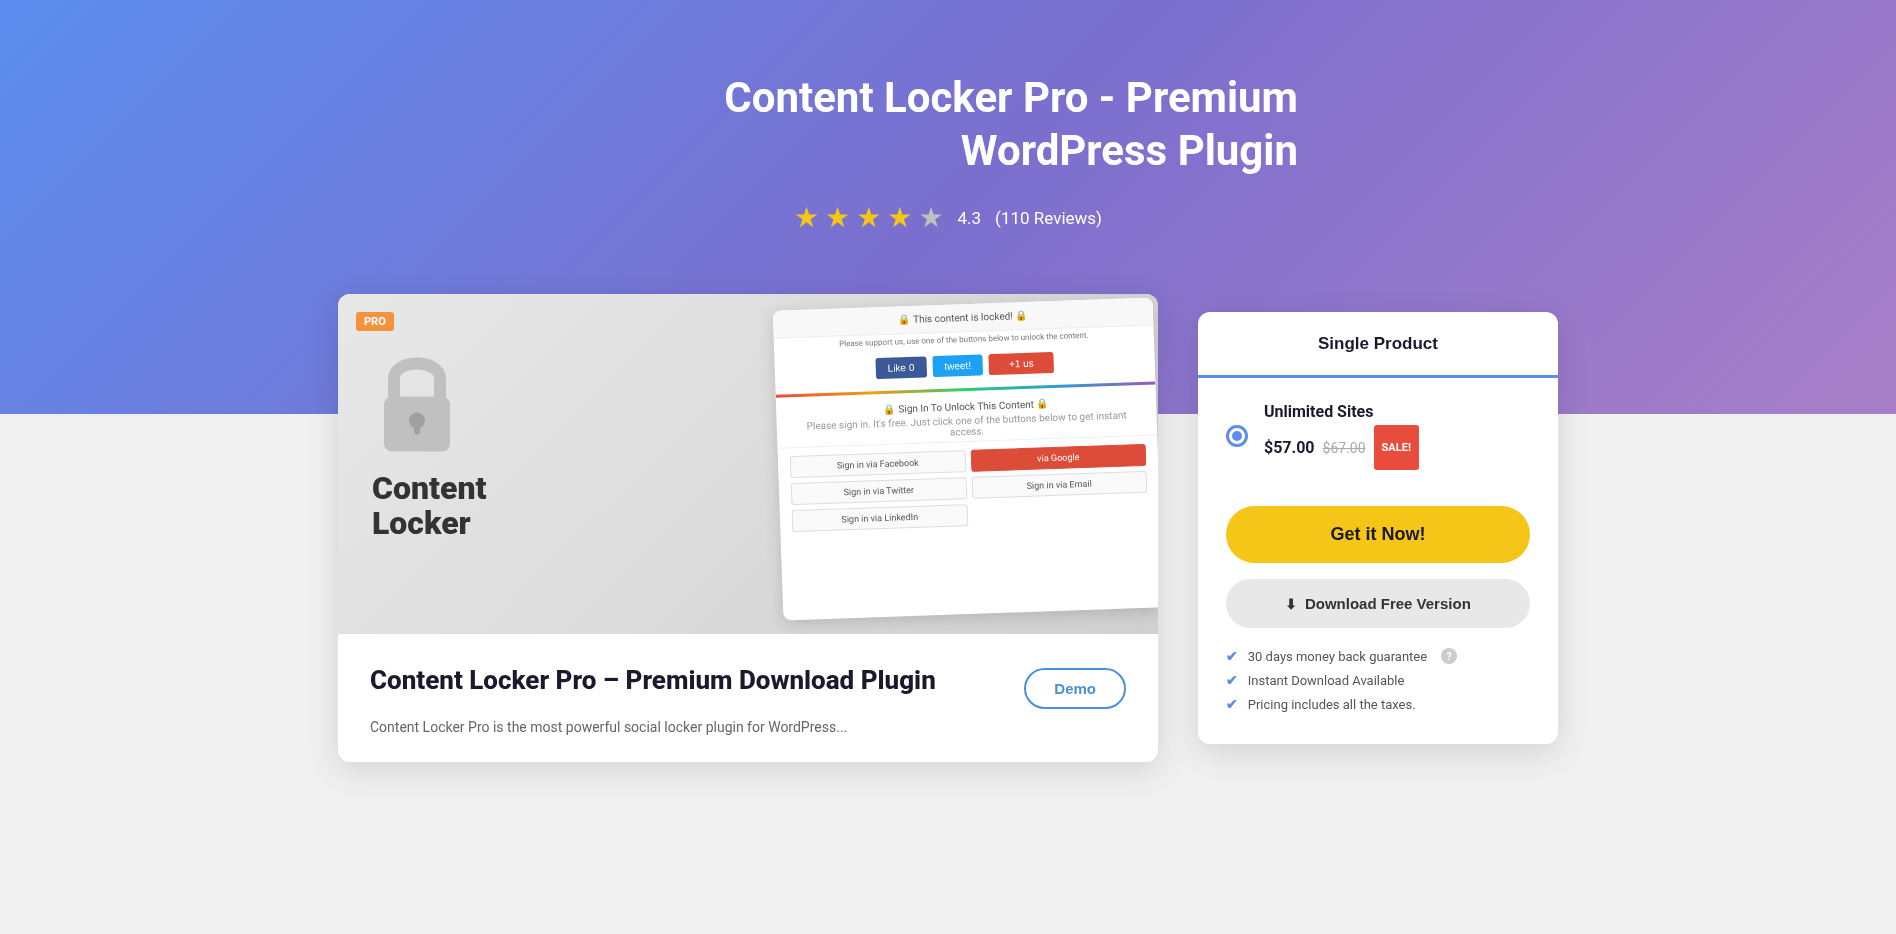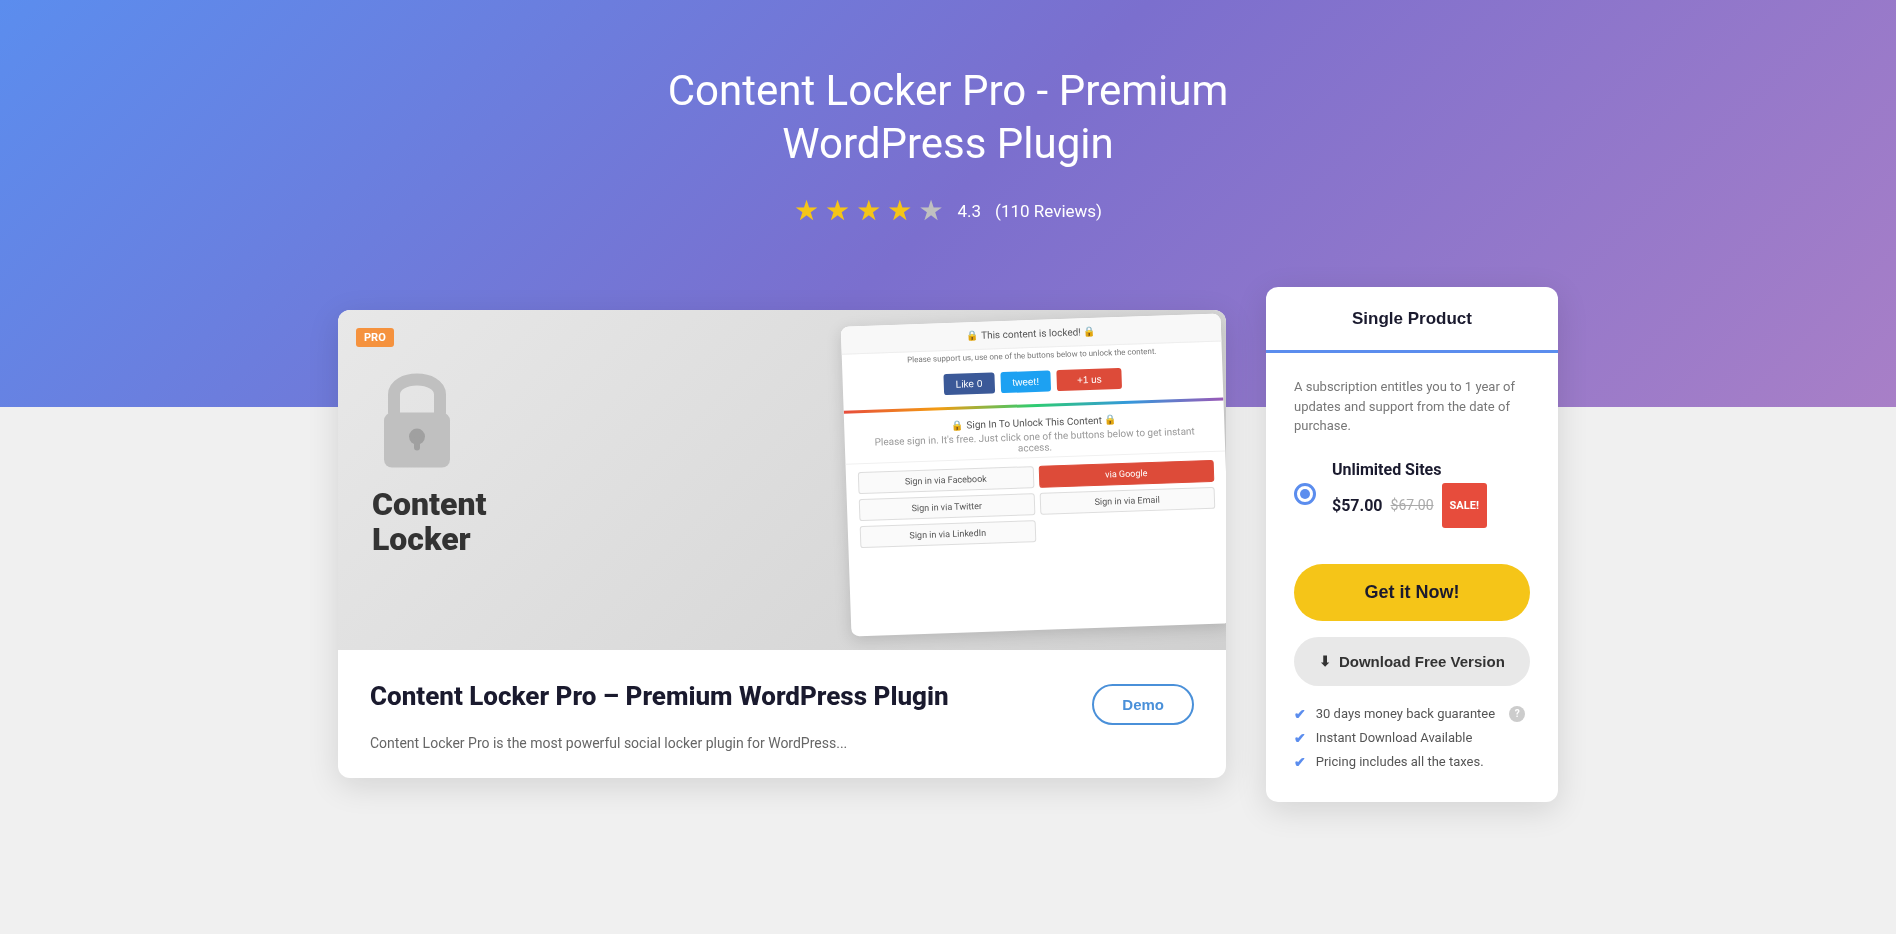--- a/index.html
+++ b/index.html
@@ -15,24 +15,25 @@
       background: linear-gradient(135deg, #5b8dee 0%, #7b6fce 50%, #a87fc7 100%);
       width: 100%;
       padding: 60px 20px 180px;
       text-align: center;
       position: relative;
     }
 
     .hero-title {
       color: #fff;
       font-size: 42px;
-      font-weight: 400;
+      font-weight: 700;
       line-height: 1.25;
       max-width: 700px;
-      margin: 5px auto 24px;
+      margin: 12px auto 24px;
+      text-align: right;
     }
 
     .stars-row {
       display: flex;
       align-items: center;
       justify-content: center;
       gap: 6px;
       margin-top: 10px;
     }
 
@@ -216,21 +217,21 @@
     }
 
     .product-description {
       font-size: 14px;
       color: #666;
       line-height: 1.6;
     }
 
     
     .pricing-card {
-      width: 292px;
+      width: 360px;
       flex-shrink: 0;
       background: #fff;
       border-radius: 12px;
       box-shadow: 0 8px 32px rgba(0,0,0,0.12);
       overflow: hidden;
     }
 
     
     .pricing-tabs {
       display: flex;
@@ -461,33 +462,32 @@
           <div class="mockup-signin-btn google">via Google</div>
           <div class="mockup-signin-btn">Sign in via Twitter</div>
           <div class="mockup-signin-btn">Sign in via Email</div>
           <div class="mockup-signin-btn">Sign in via LinkedIn</div>
         </div>
       </div>
     </div>
 
     <div class="product-info">
       <button class="demo-button">Demo</button>
-      <h2 class="product-info-title">Content Locker Pro – Premium WordPress Plugin</h2>
+      <h2 class="product-info-title">Content Locker Pro – Premium Download Plugin</h2>
       <p class="product-description">Content Locker Pro is the most powerful social locker plugin for WordPress...</p>
     </div>
   </div>
 
   <div class="pricing-card">
 
     <div class="pricing-tabs">
       <button class="pricing-tab active">Single Product</button>
     </div>
 
     <div class="pricing-body">
-      <p class="subscription-note">A subscription entitles you to 1 year of updates and support from the date of purchase.</p>
 
       
       <div class="pricing-option">
         <div class="radio-btn selected"></div>
         <div class="pricing-option-info">
           <div class="option-name">Unlimited Sites</div>
           <div class="price-row">
             <span class="price-current">$57.00</span>
             <span class="price-original">$67.00</span>
             <span class="sale-badge">SALE!</span>

